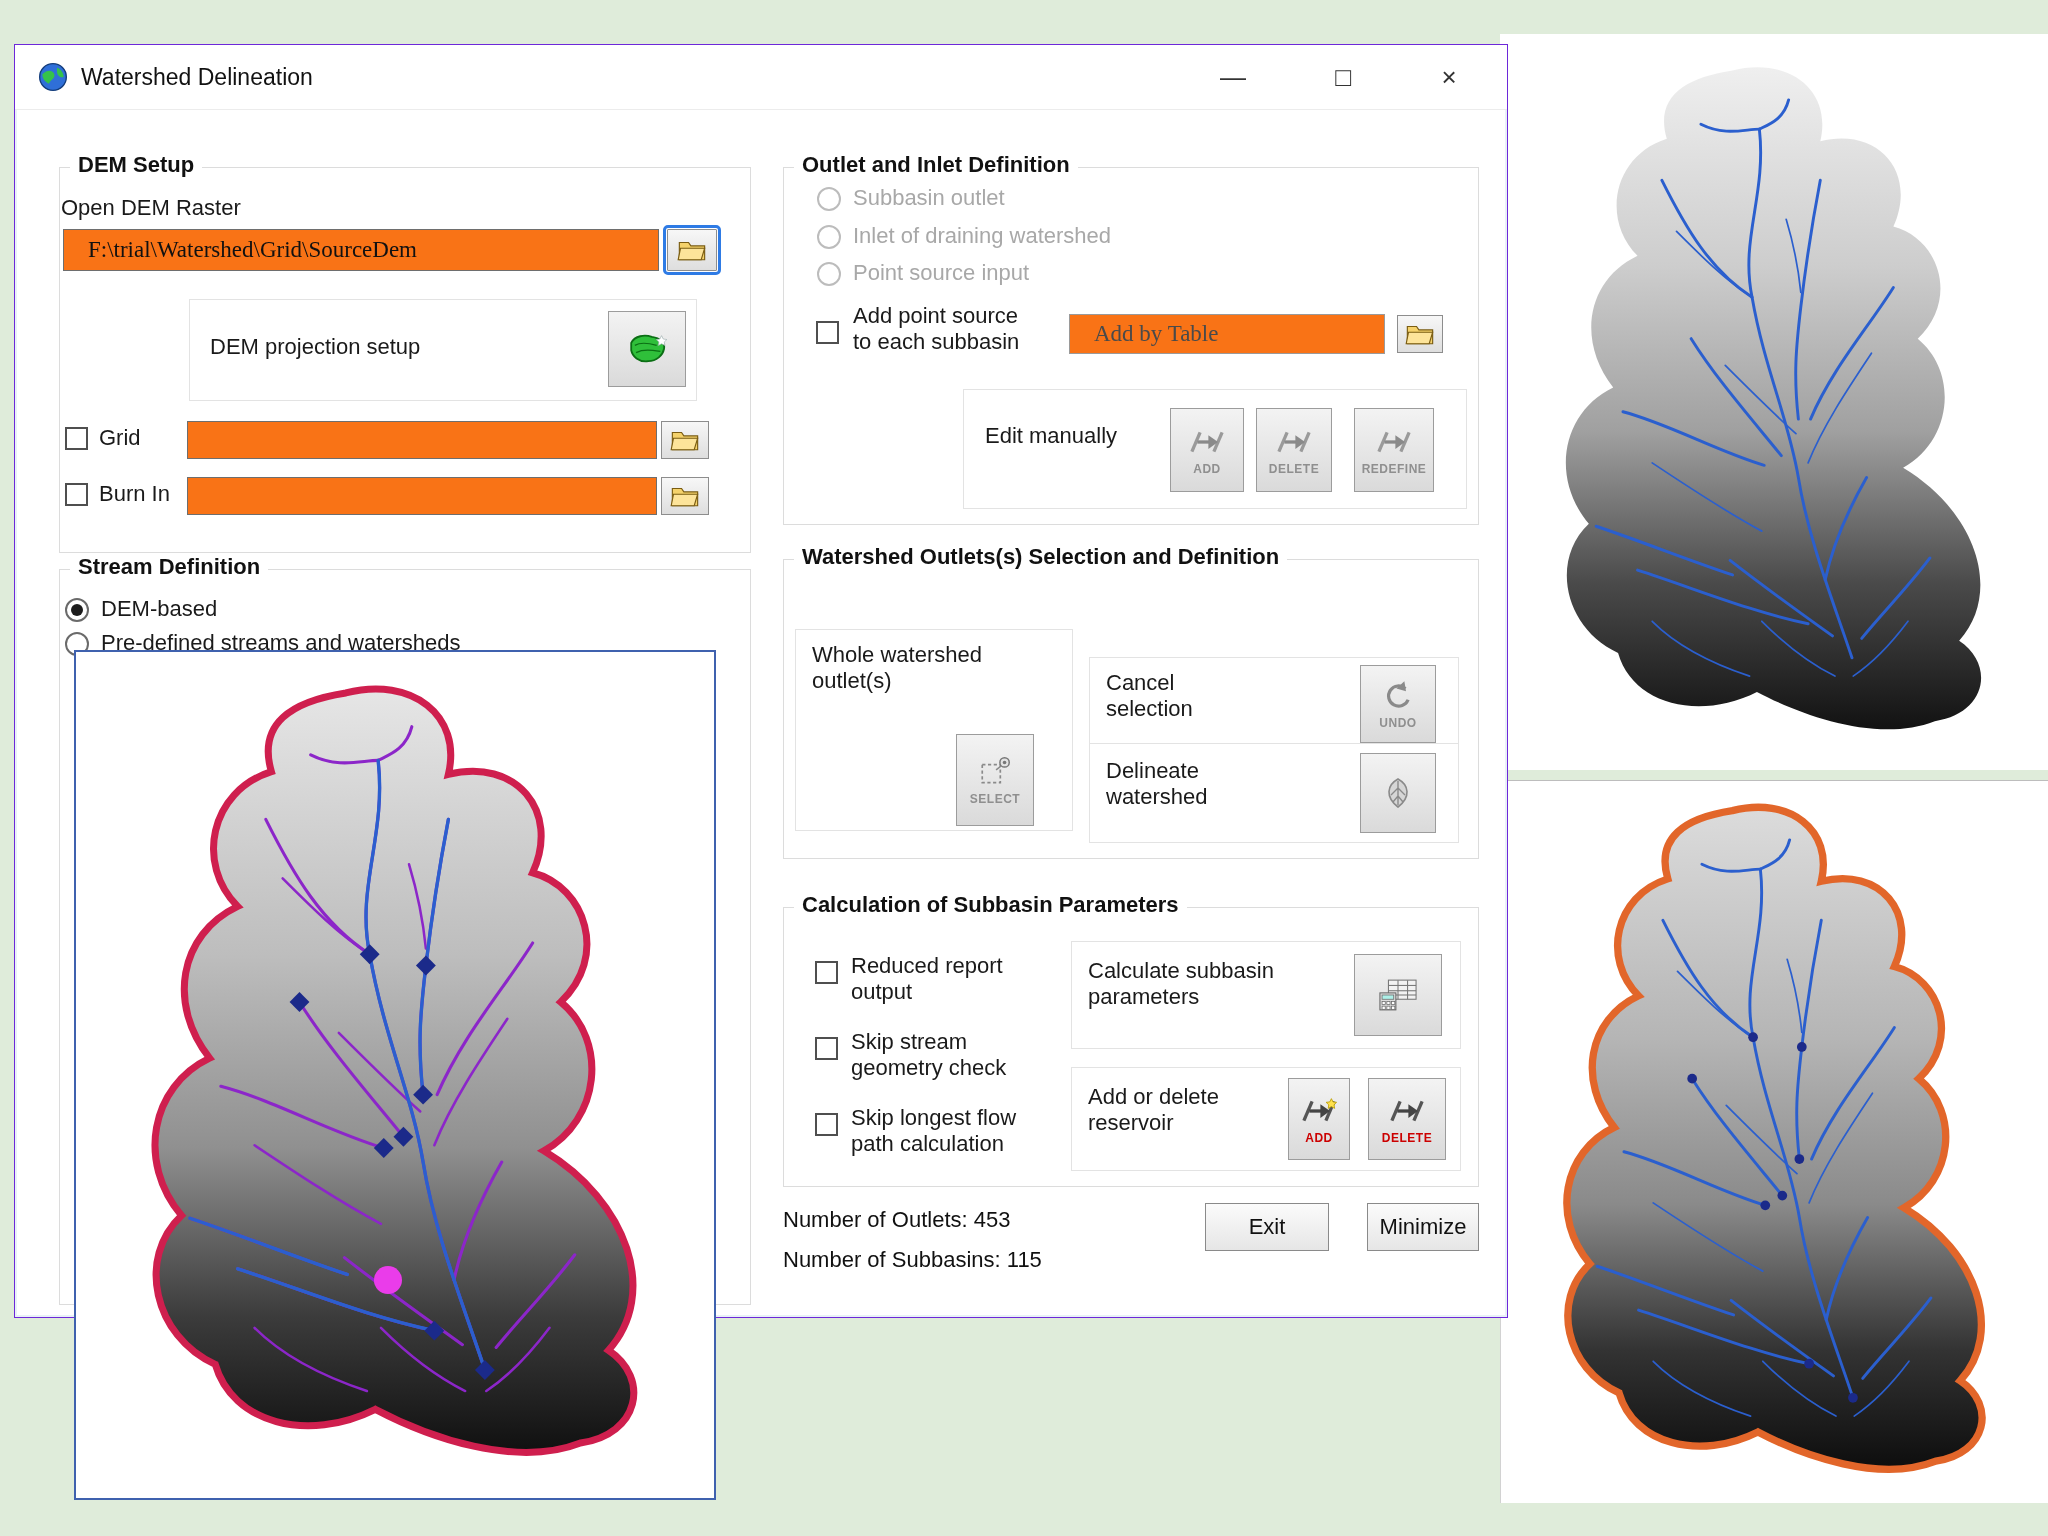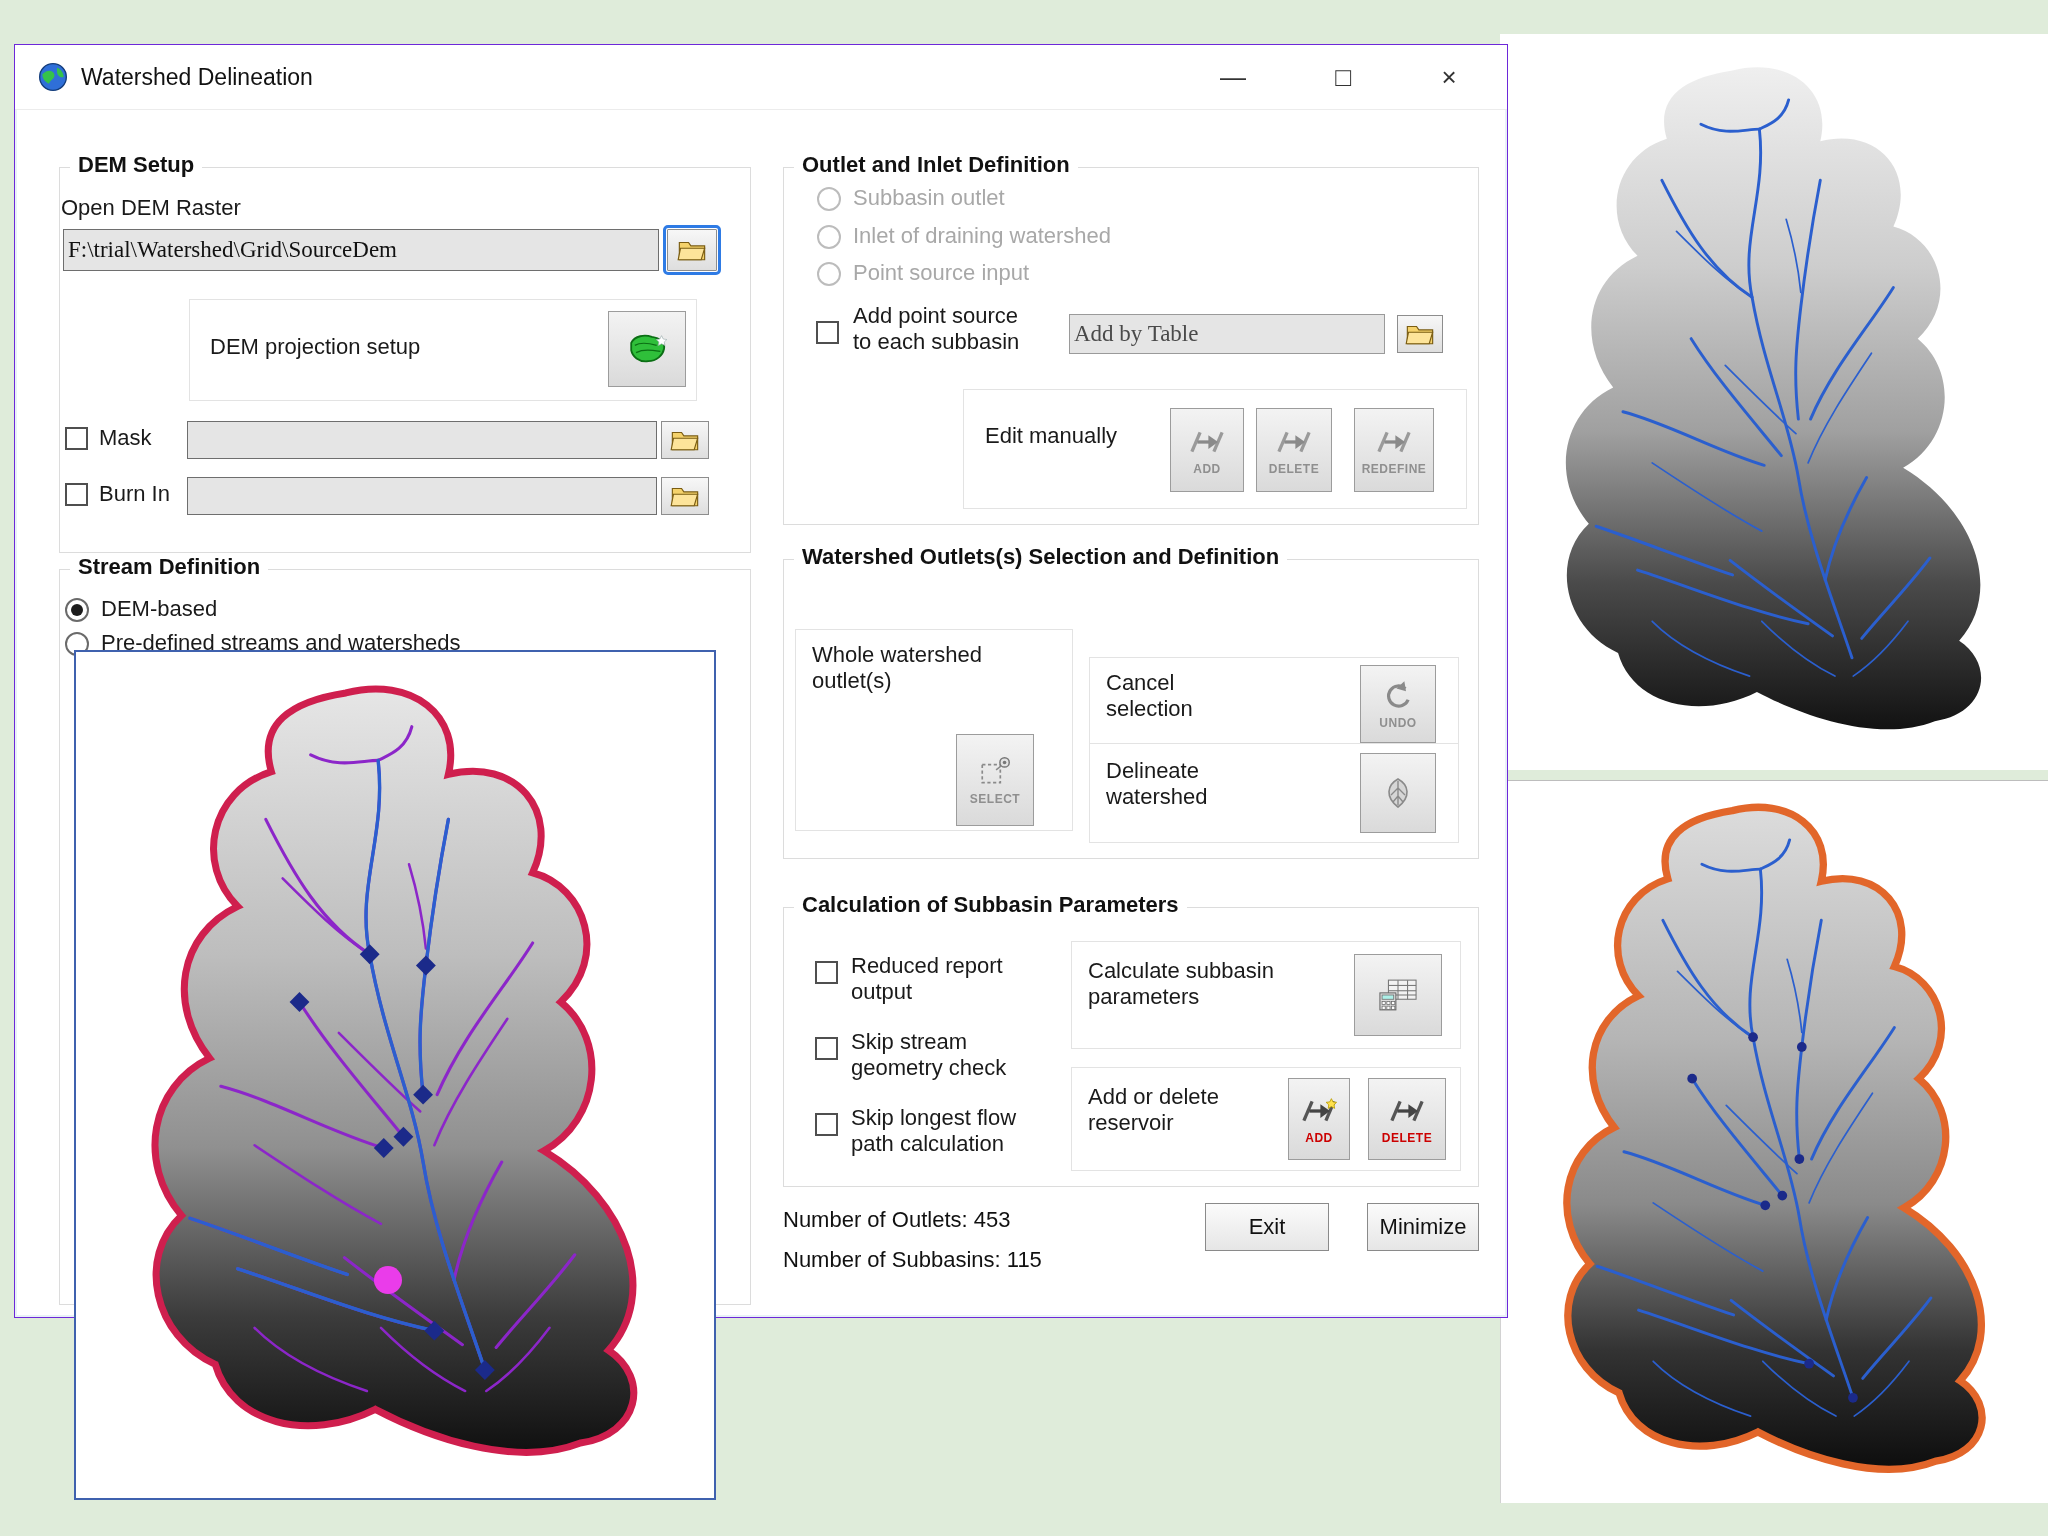--- a/index.html
+++ b/index.html
@@ -22,22 +22,22 @@
           font-size:26px;color:#333;cursor:default;}
   .wb-min{left:1190px;} .wb-max{left:1300px;} .wb-close{left:1406px;}
   
   .groupbox{position:absolute;border:1px solid #dcdcdc;}
   .gb-title{position:absolute;top:-16px;left:10px;background:#ffffff;padding:0 8px;font-weight:bold;font-size:22px;color:#111;white-space:nowrap;}
   .subpanel{position:absolute;border:1px solid #e3e3e3;background:#ffffff;}
   .lbl{position:absolute;font-size:22px;color:#1a1a1a;line-height:1.2;}
   .lbl.gray{color:#a8a8a8;}
   .wrap{white-space:normal;}
   
-  .tb{position:absolute;box-sizing:border-box;border:1px solid #6e6e6e;background:#e5e5e5;
-      font-family:"Liberation Serif",serif;font-size:23px;color:#111;padding:0 4px;}
+  .tb{position:absolute;box-sizing:border-box;border:1px solid #6e6e6e;background:#f97316;
+      font-family:"Liberation Serif",serif;font-size:23px;color:#111;padding:0 24px;}
   .tb.graytext{color:#4a4a4a;border-color:#9a9a9a;}
   .folder-btn{position:absolute;box-sizing:border-box;border:1px solid #8d8d8d;background:linear-gradient(#f7f7f7,#dedede);
       display:flex;align-items:center;justify-content:center;cursor:pointer;}
   .folder-btn svg{width:30px;height:23px;}
   .focus-ring{outline:3px solid #2e7be5;outline-offset:1px;border-radius:1px;}
   .checkbox{position:absolute;width:23px;height:23px;box-sizing:border-box;border:2px solid #4f4f4f;background:#fff;}
   .radio{position:absolute;width:24px;height:24px;box-sizing:border-box;border:2px solid #6a6a6a;border-radius:50%;background:#fff;}
   .radio.checked::after{content:"";position:absolute;inset:4px;background:#1c1c1c;border-radius:50%;}
   .radio.disabled{border-color:#bcbcbc;}
   .icon-btn{position:absolute;box-sizing:border-box;border:1px solid #9c9c9c;background:linear-gradient(#f3f3f3,#dadada);
@@ -167,21 +167,21 @@
             <svg viewBox="0 0 34 28">
               <path d="M4 9 C7 3 15 2 21 4 C28 5 32 9 31 14 C30 19 25 24 18 24 C10 25 5 20 4 15 Z" fill="#2fbf3a" stroke="#0b6e14" stroke-width="1.5"></path>
               <path d="M7 11 C12 8 18 9 25 11 M8 17 C14 14 21 15 28 16" stroke="#0b6e14" fill="none"></path>
               <path d="M29 3 l1.4 2.8 3 .4 -2.2 2 .6 3 -2.8-1.5 -2.7 1.5 .5-3 -2.2-2 3-.4 Z" fill="#ffffff" stroke="#9aa" stroke-width="0.5"></path>
             </svg>
           </span>
         </span>
     </div>
 
     <span class="checkbox" style="left:50px;top:382px;"></span>
-    <span class="lbl" style="left:84px;top:380px;">Mask</span>
+    <span class="lbl" style="left:84px;top:380px;">Grid</span>
     <input class="tb" style="left: 172px; top: 376px; width: 470px; height: 38px;" readonly="" value="">
     <span class="folder-btn" style="left:646px;top:376px;width:48px;height:38px;">
         <svg viewBox="0 0 26 20">
           <path d="M2 3 h8 l2 3 h12 v12 h-22 z" fill="#f5d26b" stroke="#7a5c12"></path>
           <path d="M3 8 h21 l-3 10 h-20 z" fill="#fde49a" stroke="#7a5c12"></path>
         </svg>
       </span>
 
     <span class="checkbox" style="left:50px;top:438px;"></span>
     <span class="lbl" style="left:84px;top:436px;">Burn In</span>

